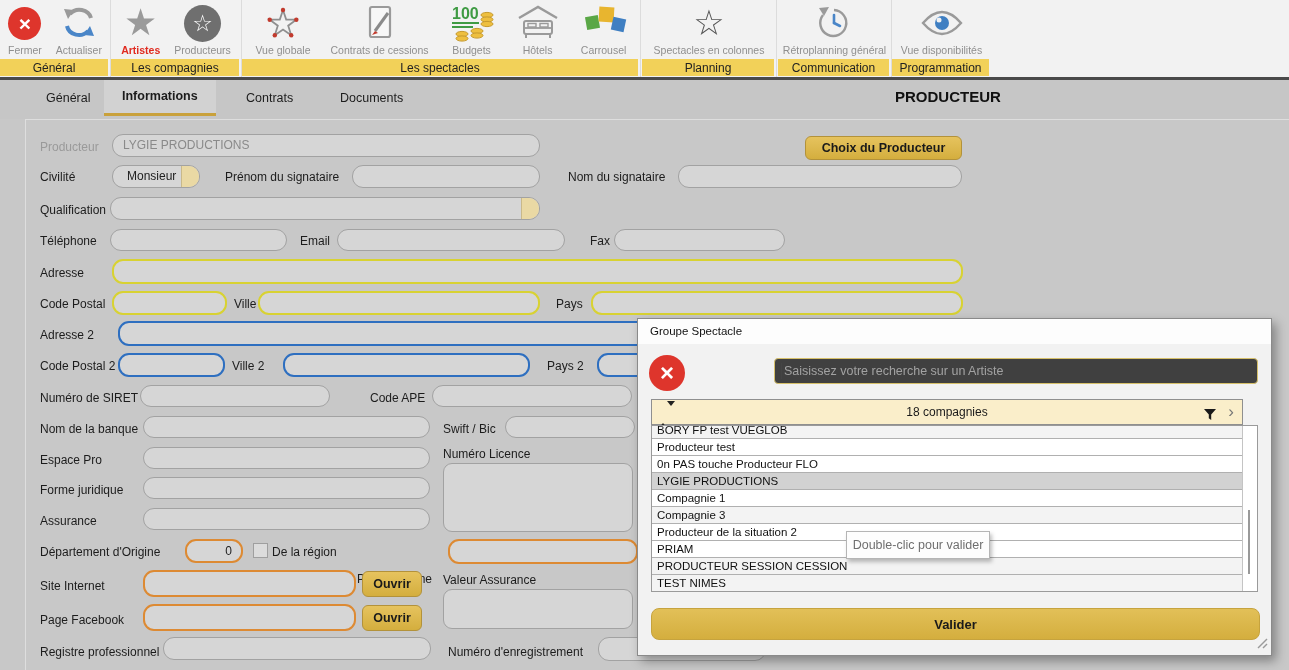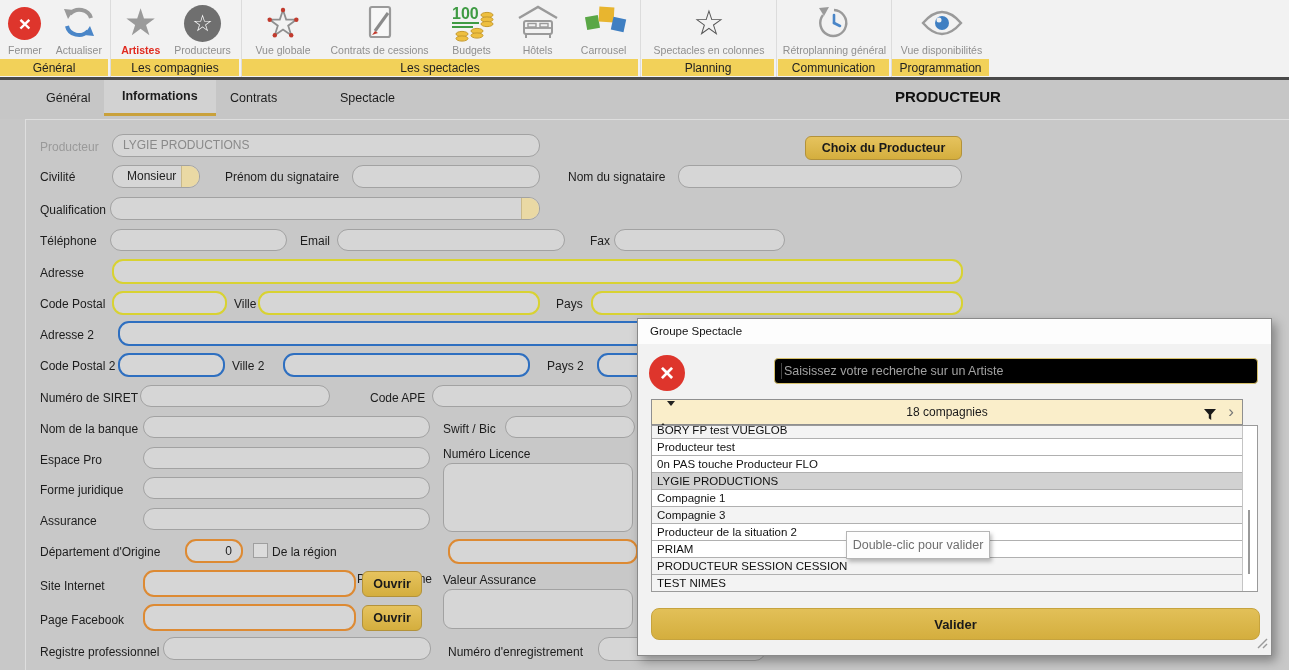--- a/index.html
+++ b/index.html
@@ -51,21 +51,21 @@
   .chk{position:absolute;width:13px;height:13px;background:#dcdcdc;border:1px solid #9f9f9f;}
   
   #dialog{position:absolute;left:637px;top:318px;width:635px;height:338px;background:#f2f2f2;
           border:1px solid #8a8a8a;box-shadow:4px 5px 10px rgba(0,0,0,.35);z-index:50;box-sizing:border-box;}
   #dlg-titlebar{position:absolute;left:0;top:0;right:0;height:25px;background:#fdfdfd;}
   #dlg-title{position:absolute;left:12px;top:6px;font-size:11.5px;color:#111;}
   #dlg-close{position:absolute;left:11px;top:36px;width:36px;height:36px;border-radius:50%;
           background:#de352c;color:#fff;display:flex;align-items:center;justify-content:center;
           font-size:24px;font-weight:bold;cursor:pointer;line-height:1;}
   #dlg-search-label{position:absolute;left:62px;top:46px;font-size:12.5px;font-weight:bold;color:#111;margin-top:48px;}
-  #dlg-search{position:absolute;left:136px;top:39px;width:484px;height:26px;background:#000000;
+  #dlg-search{position:absolute;left:136px;top:39px;width:484px;height:26px;background:#404040;
           border:1px solid #d6c06a;border-radius:4px;box-sizing:border-box;}
   #dlg-search .ph{position:absolute;left:9px;top:5px;font-size:12.5px;color:#a2a2a2;white-space:nowrap;}
   #dlg-search .cursor{position:absolute;left:6px;top:4px;bottom:4px;width:1px;background:#444;}
   #dlg-header{position:absolute;left:13px;top:80px;width:592px;height:26px;background:#faeeca;
           border:1px solid #8f8f8f;box-sizing:border-box;display:flex;align-items:center;}
   #dlg-count{position:absolute;left:0;right:0;text-align:center;font-size:12px;color:#1a1a1a;}
   .sorticon{position:absolute;left:7px;top:6px;width:8px;}
   .sorticon .t{width:0;height:0;border-left:4px solid transparent;border-right:4px solid transparent;
           border-bottom:5px solid #222;margin-bottom:2px;}
   .sorticon .b{width:0;height:0;border-left:4px solid transparent;border-right:4px solid transparent;
@@ -251,22 +251,22 @@
           <div class="rlabel">Vue disponibilités</div>
         </div>
       </div>
       <div class="gbar">Programmation</div>
     </div>
   </div>
 
   <div id="tabbar">
     <div class="tab" style="left:28px;">Général</div>
     <div class="tab sel" style="left:104px;">Informations</div>
-    <div class="tab" style="left:212px;text-align:right;">Contrats</div>
-    <div class="tab" style="left:322px;">Spectacle</div>
+    <div class="tab" style="left:228px;text-align:right;">Contrats</div>
+    <div class="tab" style="left:322px;">Documents</div>
     <div id="pagetitle">PRODUCTEUR</div>
   </div>
 
   <div id="panel"></div>
 
   <div style="position:absolute;inset:0;">
 
     <span class="lbl gray" style="left:40px;top:140px;">Producteur</span>
     <div class="inp" style="left:112px;top:134px;width:428px;height:23px;">
       <span class="val">LYGIE PRODUCTIONS</span>

